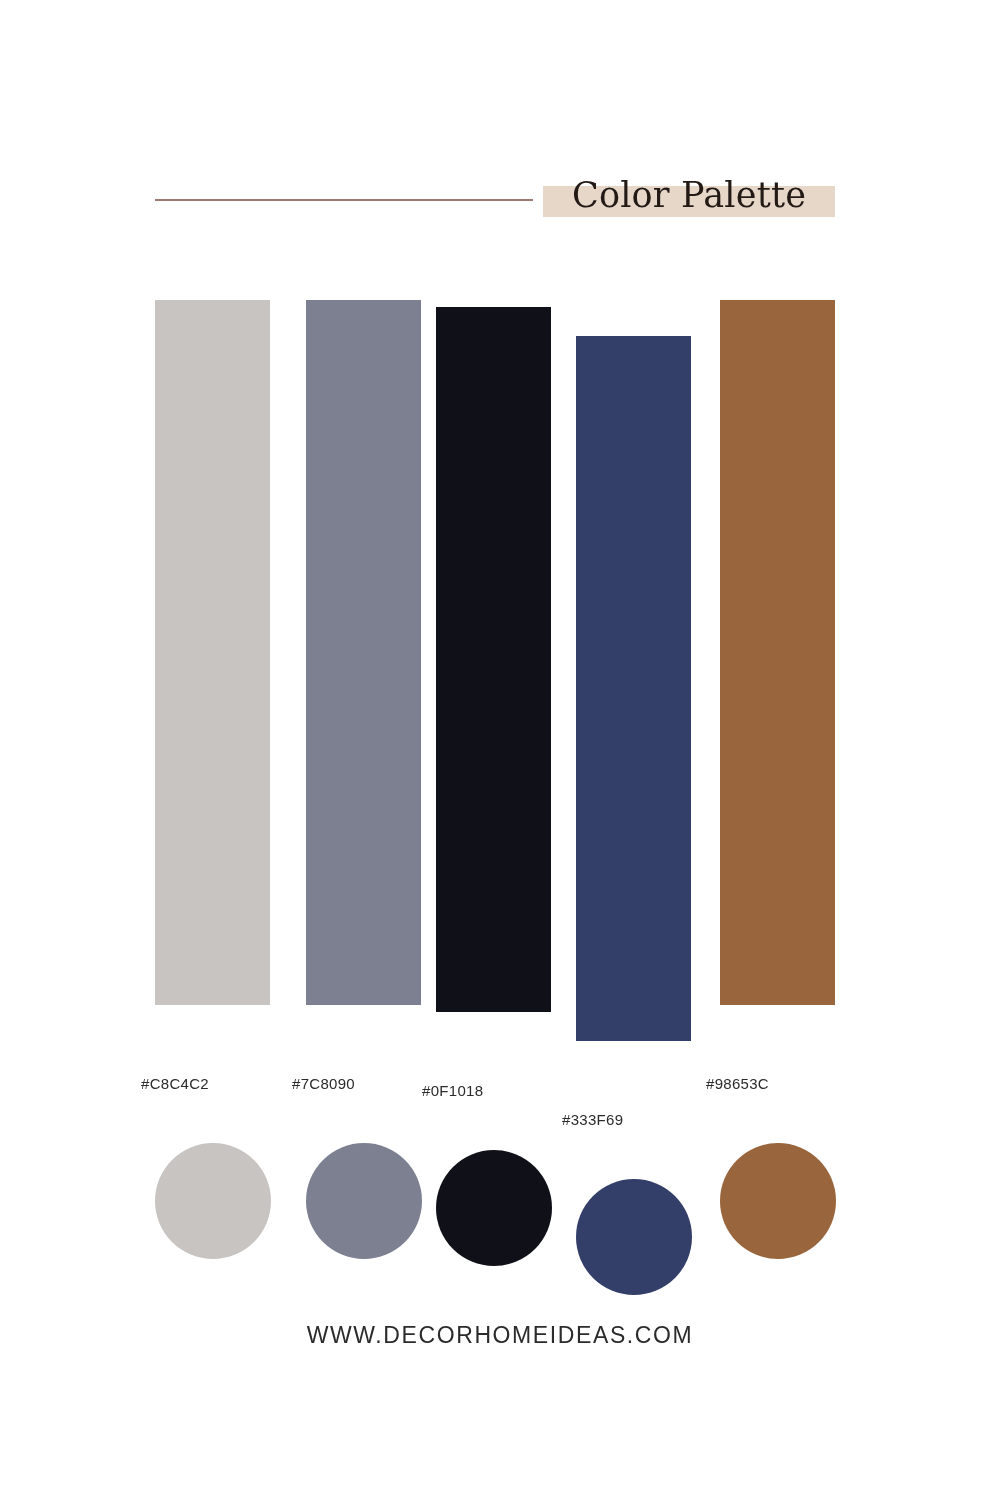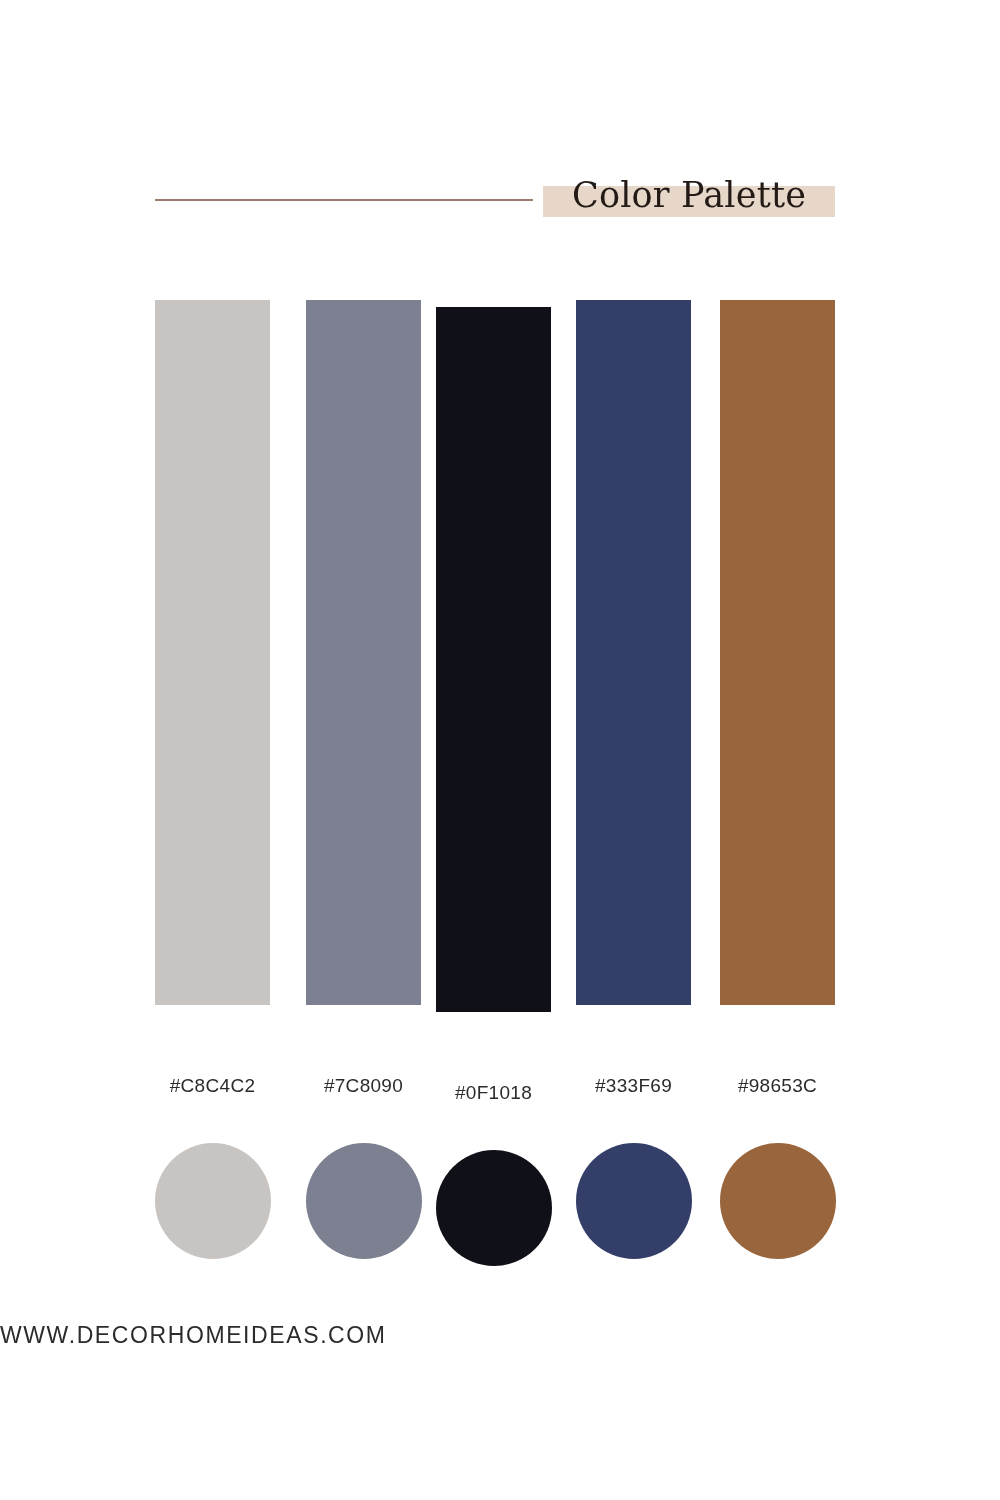--- a/index.html
+++ b/index.html
@@ -76,39 +76,39 @@
   .column {
     position: absolute;
     top: 0;
     width: 115px;
     height: 960px;
   }
 
   .col-0 { left: 0px; }
   .col-1 { left: 151px; }
   .col-2 { left: 281px; margin-top: 7px; }
-  .col-3 { left: 421px; }
+  .col-3 { left: 421px; margin-top: 36px; }
   .col-4 { left: 565px; padding-left: 25px; }
 
   .bar {
     position: absolute;
     left: 0;
     top: 0;
     width: 115px;
     height: 705px;
   }
 
   .hex-label {
     position: absolute;
     left: -14px;
     top: 775px;
     width: 143px;
-    text-align: center;
+    text-align: left;
     font-family: "Liberation Sans", sans-serif;
-    font-size: 19px;
+    font-size: 15px;
     font-weight: 400;
     color: #2B2B2B;
     letter-spacing: 0.3px;
     white-space: nowrap;
   }
 
   .dot {
     position: absolute;
     left: 0px;
     top: 843px;
@@ -117,21 +117,21 @@
     border-radius: 50%;
   }
 
   
   .footer {
     position: absolute;
     left: 0;
     top: 1322px;
     width: 1000px;
     height: 40px;
-    text-align: left;
+    text-align: center;
     font-family: "Liberation Sans", sans-serif;
     font-size: 23px;
     font-weight: 400;
     color: #2B2B2B;
     letter-spacing: 1.6px;
     white-space: nowrap;
   }
 </style>
 </head>
 <body style="background: rgb(255, 255, 255);">

